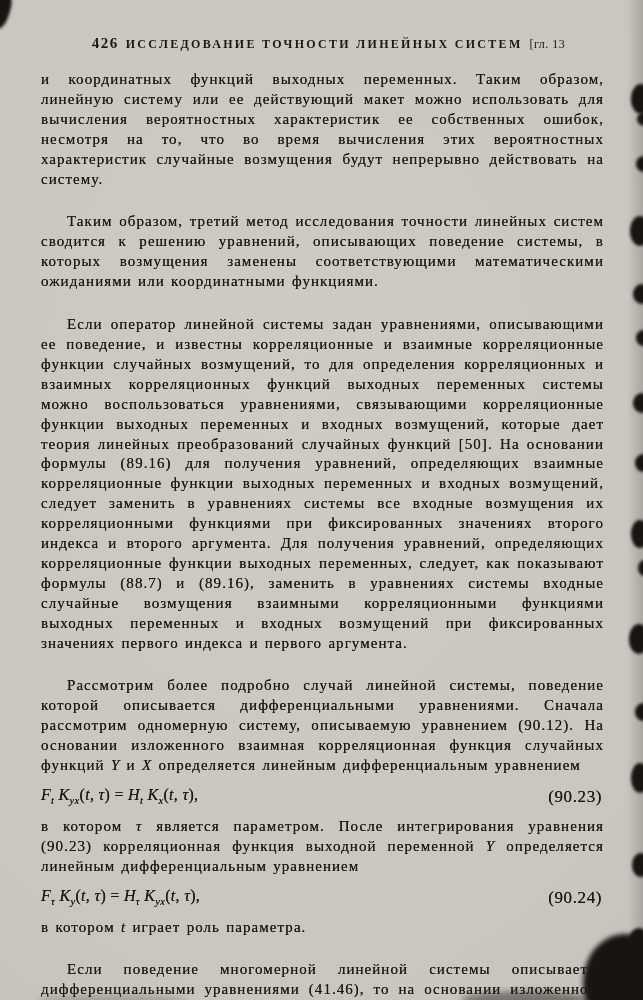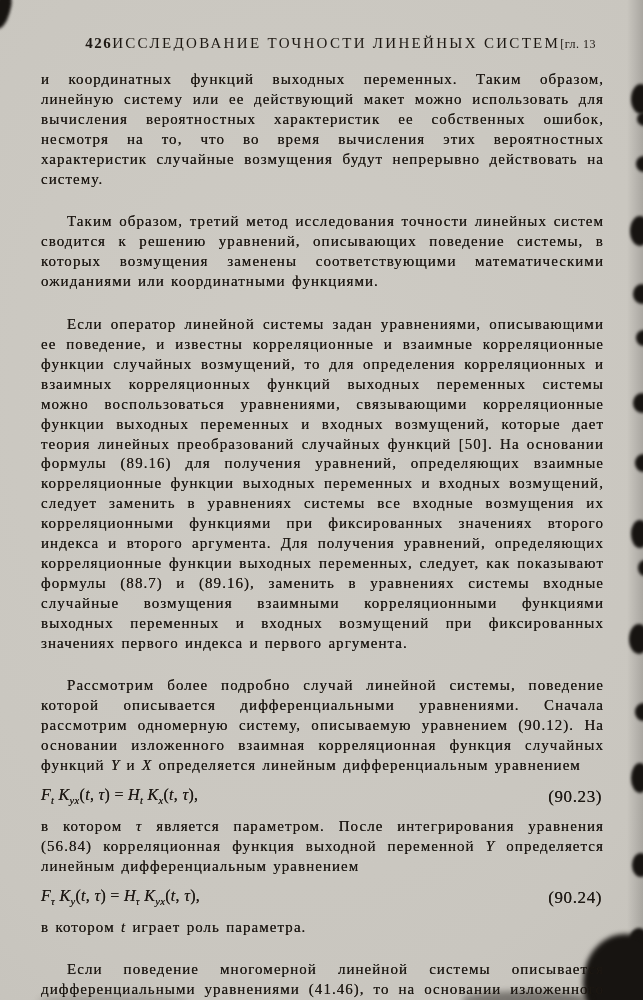--- a/index.html
+++ b/index.html
@@ -17,26 +17,27 @@
     background: linear-gradient(to right, rgba(0,0,0,0), rgba(0,0,0,0.16));
     pointer-events: none;
   }
   .artifact {
     position: absolute;
     background: #171411;
     border-radius: 50%;
     filter: blur(1.6px);
   }
   .page-header {
-    position: absolute; top: 35px; left: 43px; right: 47px;
-    display: flex; justify-content: flex-end; align-items: baseline;
+    position: absolute; top: 35px; left: 43px; right: 29px;
+    display: flex; justify-content: center; align-items: baseline;
     white-space: nowrap;
+    gap: 7px;
   }
   .page-num { font-size: 15px; font-weight: bold; letter-spacing: 1.5px; }
-  .running-title { font-size: 15px; font-weight: normal; letter-spacing: 2.3px; }
+  .running-title { font-size: 12px; font-weight: bold; letter-spacing: 2.3px; }
   .chapter-ref { font-size: 12px; letter-spacing: 0.5px; }
   .page-body {
     position: absolute; top: 70px; left: 41px; width: 563px;
     font-size: 15px; line-height: 19.9px;
     text-align: justify;
     letter-spacing: 1.05px;
     word-spacing: 1.5px;
     text-shadow: 0 0 0.5px rgba(25,19,14,0.85);
     hyphens: auto;
   }
@@ -90,19 +91,19 @@
     <span class="running-title">ИССЛЕДОВАНИЕ ТОЧНОСТИ ЛИНЕЙНЫХ СИСТЕМ</span>
     <span class="chapter-ref">[гл. 13</span>
   </header>
 
   <main class="page-body">
       <p class="para"><span>и координатных функций выходных переменных. Таким образом, линейную систему или ее действующий макет можно использовать для вычисления вероятностных характеристик ее собственных ошибок, несмотря на то, что во время вычисления этих вероятностных характеристик случайные возмущения будут непрерывно действовать на систему.</span></p>
       <p class="para indent"><span>Таким образом, третий метод исследования точности линейных систем сводится к решению уравнений, описывающих поведение системы, в которых возмущения заменены соответствующими математическими ожиданиями или координатными функциями.</span></p>
       <p class="para indent"><span>Если оператор линейной системы задан уравнениями, описывающими ее поведение, и известны корреляционные и взаимные корреляционные функции случайных возмущений, то для определения корреляционных и взаимных корреляционных функций выходных переменных системы можно воспользоваться уравнениями, связывающими корреляционные функции выходных переменных и входных возмущений, которые дает теория линейных преобразований случайных функций [50]. На основании формулы (89.16) для получения уравнений, определяющих взаимные корреляционные функции выходных переменных и входных возмущений, следует заменить в уравнениях системы все входные возмущения их корреляционными функциями при фиксированных значениях второго индекса и второго аргумента. Для получения уравнений, определяющих корреляционные функции выходных переменных, следует, как показывают формулы (88.7) и (89.16), заменить в уравнениях системы входные случайные возмущения взаимными корреляционными функциями выходных переменных и входных возмущений при фиксированных значениях первого индекса и первого аргумента.</span></p>
       <p class="para indent"><span>Рассмотрим более подробно случай линейной системы, поведение которой описывается дифференциальными уравнениями. Сначала рассмотрим одномерную систему, описываемую уравнением (90.12). На основании изложенного взаимная корреляционная функция случайных функций </span><span class="var">Y</span><span> и </span><span class="var">X</span><span> определяется линейным дифференциальным уравнением</span></p>
       <div class="eq-row"><span class="eq"><span class="sg"><span class="var">F</span><sub class="var">t</sub></span><span class="rm"> </span><span class="sg"><span class="var">K</span><sub class="var">yx</sub></span><span class="rm">(</span><span class="var">t</span><span class="rm">, </span><span class="var">τ</span><span class="rm">) = </span><span class="sg"><span class="var">H</span><sub class="var">t</sub></span><span class="rm"> </span><span class="sg"><span class="var">K</span><sub class="var">x</sub></span><span class="rm">(</span><span class="var">t</span><span class="rm">, </span><span class="var">τ</span><span class="rm">),</span></span><span class="eq-num">(90.23)</span></div>
-      <p class="para"><span>в котором </span><span class="var">τ</span><span> является параметром. После интегрирования уравнения (56.84) корреляционная функция выходной переменной </span><span class="var">Y</span><span> определяется линейным дифференциальным уравнением</span></p>
+      <p class="para"><span>в котором </span><span class="var">τ</span><span> является параметром. После интегрирования уравнения (90.23) корреляционная функция выходной переменной </span><span class="var">Y</span><span> определяется линейным дифференциальным уравнением</span></p>
       <div class="eq-row"><span class="eq"><span class="sg"><span class="var">F</span><sub class="var">τ</sub></span><span class="rm"> </span><span class="sg"><span class="var">K</span><sub class="var">y</sub></span><span class="rm">(</span><span class="var">t</span><span class="rm">, </span><span class="var">τ</span><span class="rm">) = </span><span class="sg"><span class="var">H</span><sub class="var">τ</sub></span><span class="rm"> </span><span class="sg"><span class="var">K</span><sub class="var">yx</sub></span><span class="rm">(</span><span class="var">t</span><span class="rm">, </span><span class="var">τ</span><span class="rm">),</span></span><span class="eq-num">(90.24)</span></div>
       <p class="para"><span>в котором </span><span class="var">t</span><span> играет роль параметра.</span></p>
       <p class="para indent"><span>Если поведение многомерной линейной системы описывается дифференциальными уравнениями (41.46), то на основании изложенного взаимная корреляционная функция векторных случайных функций </span><span class="var">Y</span></p>
     </main>
 
 </div>
 
 </body></html>

